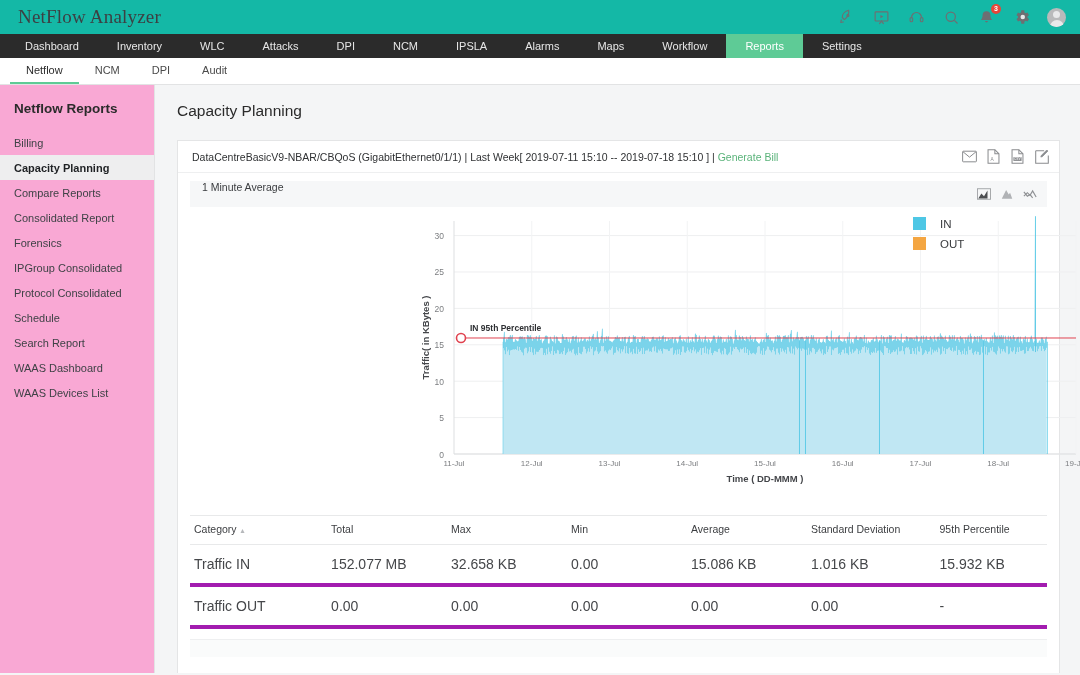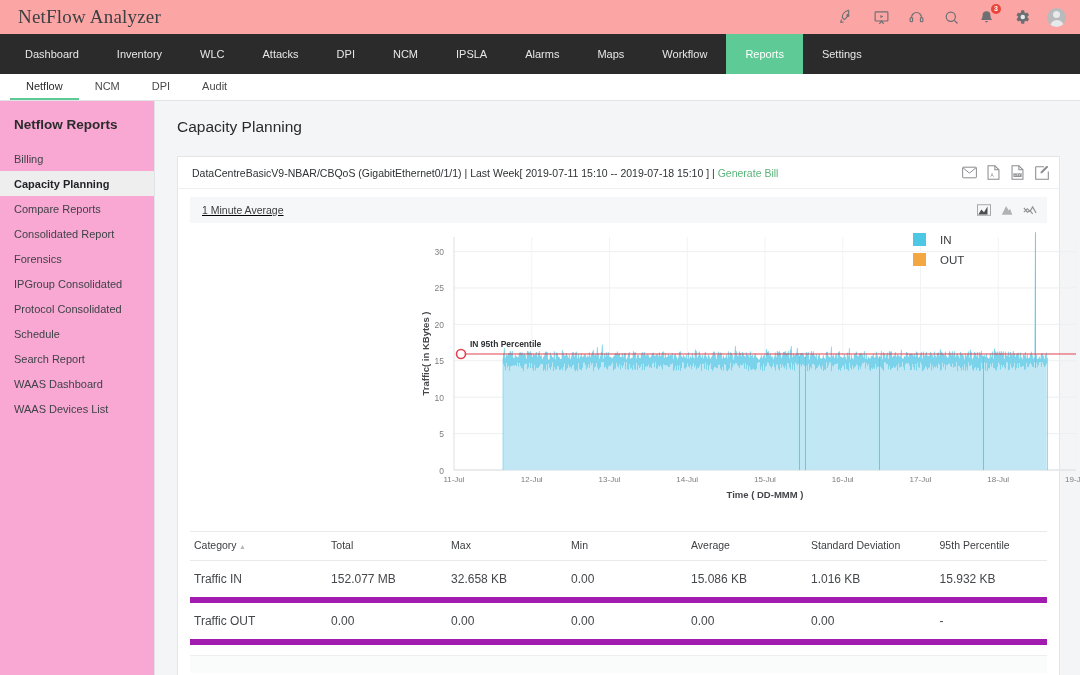--- a/index.html
+++ b/index.html
@@ -8,21 +8,21 @@
     width: 1080px; height: 675px;
     overflow: hidden;
     background: #f4f5f6;
     font-family: "Liberation Sans", sans-serif;
     -webkit-font-smoothing: antialiased;
   }
 
   
   .topbar {
     height: 34px;
-    background: #fca5a5;
+    background: #14b8a6;
     display: flex;
     align-items: center;
     padding: 0 14px 0 18px;
     position: relative;
   }
   .app-title {
     font-family: "Liberation Serif", serif;
     font-size: 19px;
     color: #3c4043;
     letter-spacing: .2px;
@@ -67,21 +67,21 @@
     background: #e8e9ea; left: 6px; top: 3px;
   }
   .avatar::after {
     content: ""; position: absolute;
     width: 14px; height: 9px; border-radius: 7px 7px 0 0;
     background: #e8e9ea; left: 2.5px; top: 12px;
   }
 
   
   .mainnav {
-    height: 40px;
+    height: 24px;
     background: #2b2b2b;
     display: flex;
     align-items: stretch;
     padding-left: 6px;
   }
   .mainnav .navitem {
     color: #e7e7e7;
     font-size: 11px;
     padding: 0 19px;
     display: flex;
@@ -193,23 +193,21 @@
     color: #8a8c8f;
     cursor: pointer;
     display: flex; align-items: center; justify-content: center;
   }
 
   .avg-bar {
     margin: 8px 12px 0 12px;
     height: 26px;
     background: #f6f7f8;
     display: flex;
-    align-items: center;
     padding: 0 10px 0 12px;
-    text-decoration: underline;
   }
   .avg-label { font-size: 10.5px; color: #3a3c3f; }
   .avg-icons {
     margin-left: auto;
     display: flex; align-items: center; gap: 9px;
   }
   .chart-type-icon {
     width: 14px; height: 12px;
     cursor: pointer;
     display: flex; align-items: flex-end; justify-content: center;
@@ -245,24 +243,24 @@
     text-align: left;
     font-size: 10.5px;
     font-weight: normal;
     color: #3c3e41;
     padding: 7px 4px 9px 4px;
     border-bottom: 1px solid #e8e9ea;
     border-top: 1px solid #e8e9ea;
     white-space: nowrap;
   }
   tbody td {
-    font-size: 12px;
+    font-size: 14px;
     color: #45474a;
     padding: 11px 4px;
-    border-bottom: 6px solid #a21caf;
+    border-bottom: 4px solid #a21caf;
     white-space: nowrap;
   }
   .sort-caret {
     display: inline-block;
     margin-left: 4px;
     color: #b6b8bb;
     font-size: 8px;
   }
   .col-0 { width: 16%; }
   .col-1 { width: 14%; }

